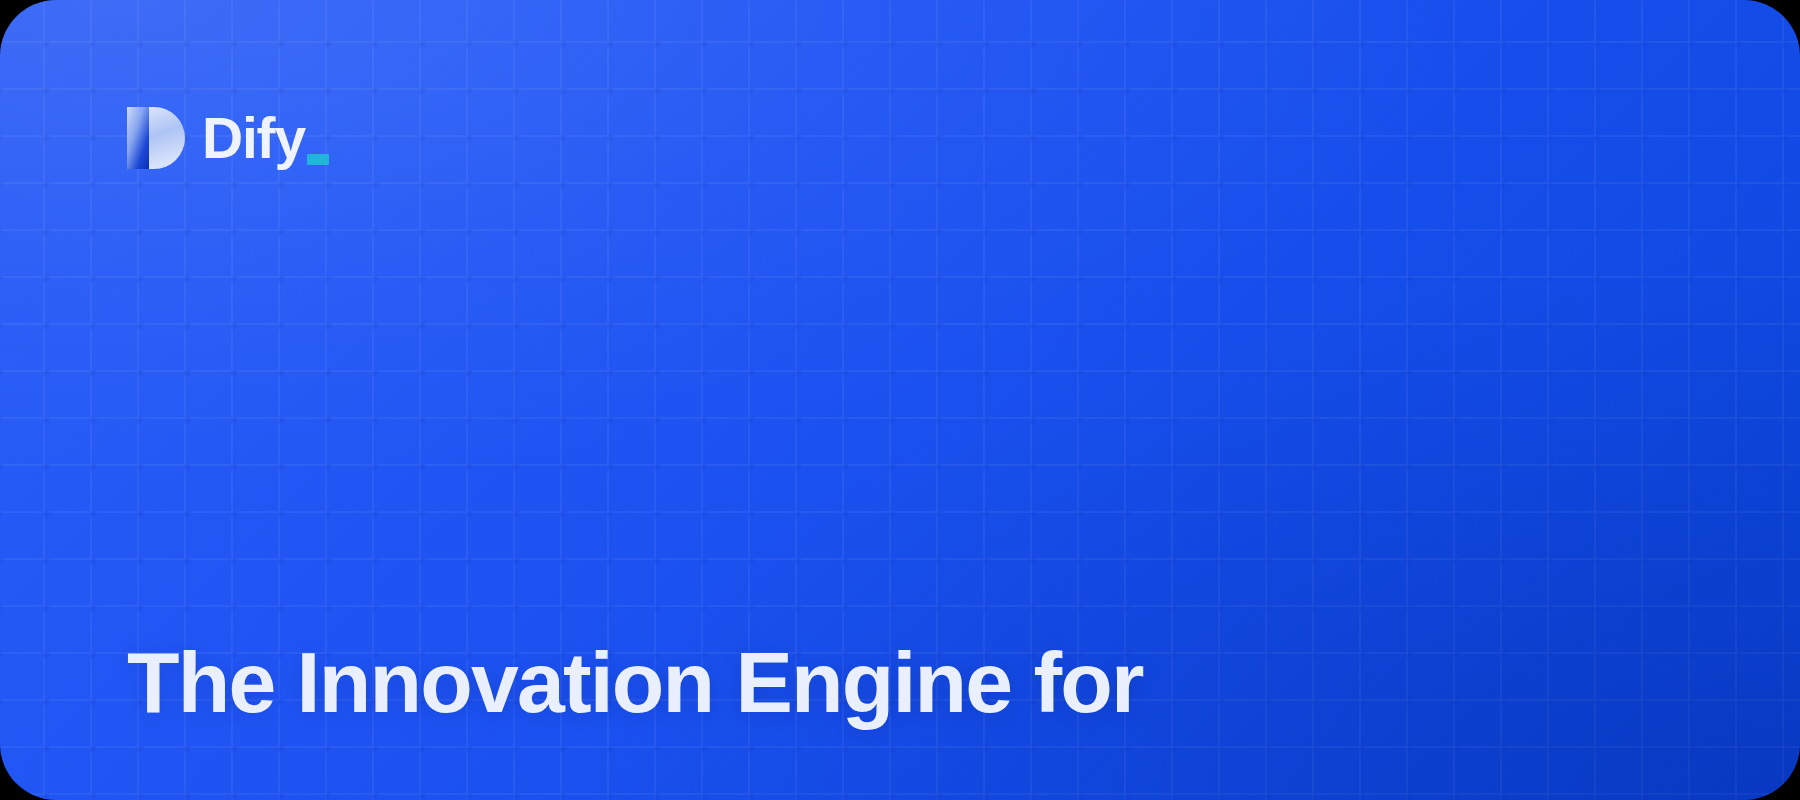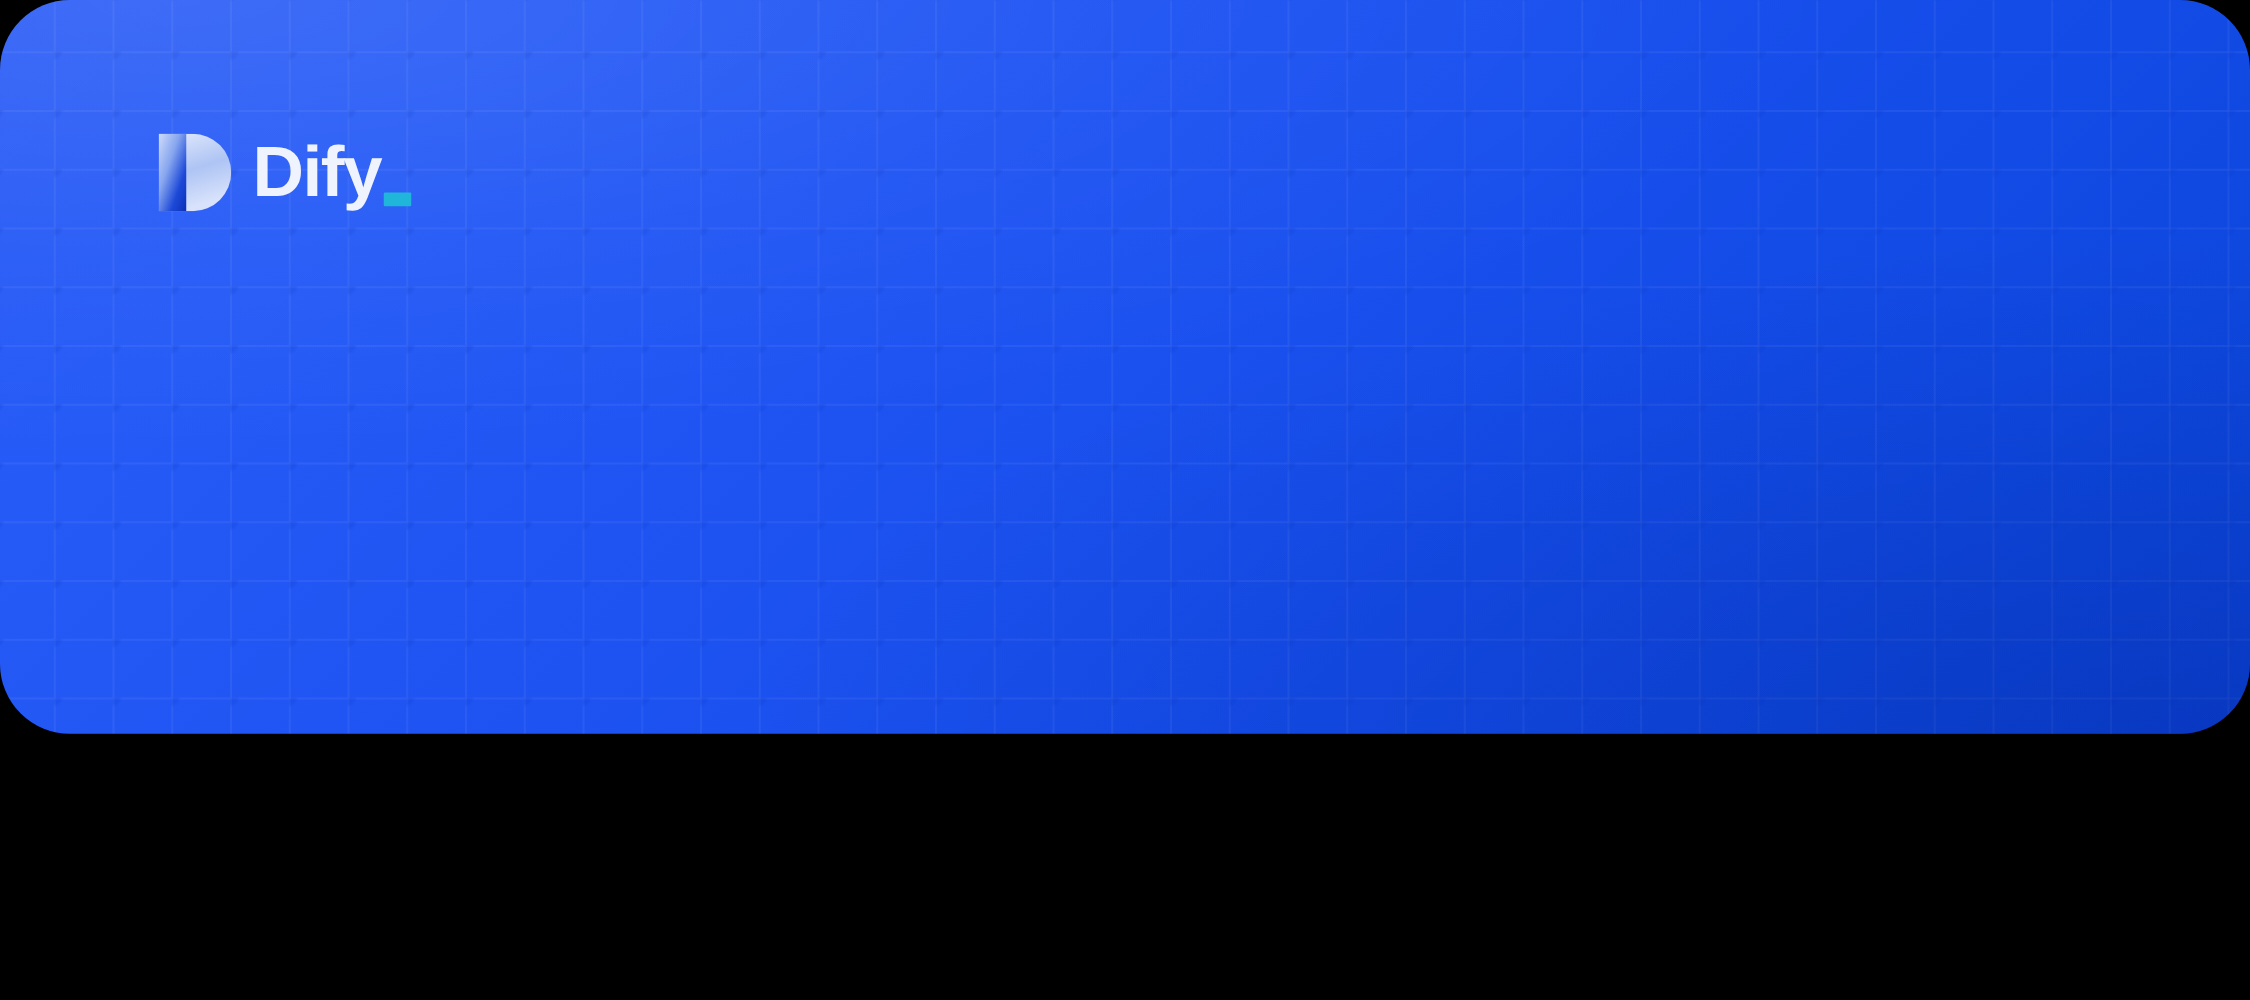--- a/index.html
+++ b/index.html
@@ -12,21 +12,21 @@
     height: 800px;
     overflow: hidden;
     font-family: "Liberation Sans", sans-serif;
   }
 
   .hero {
     position: absolute;
     left: 0;
     top: 0;
     width: 1800px;
-    height: 587px;
+    height: 800px;
     border-radius: 56px;
     overflow: hidden;
     background:
       linear-gradient(135deg,
         #2a5cf6 0%,
         #255af6 18%,
         #1e53f2 42%,
         #144ce8 68%,
         #0d47dd 88%,
         #0b44d9 100%);

